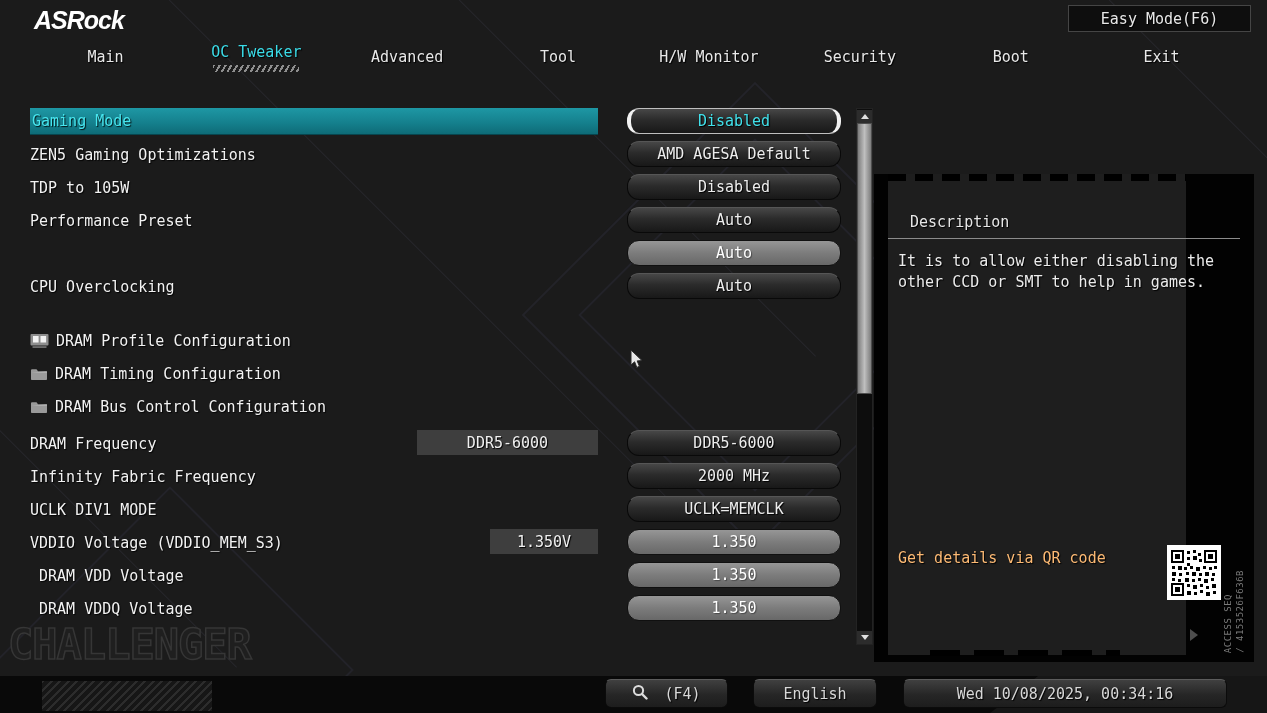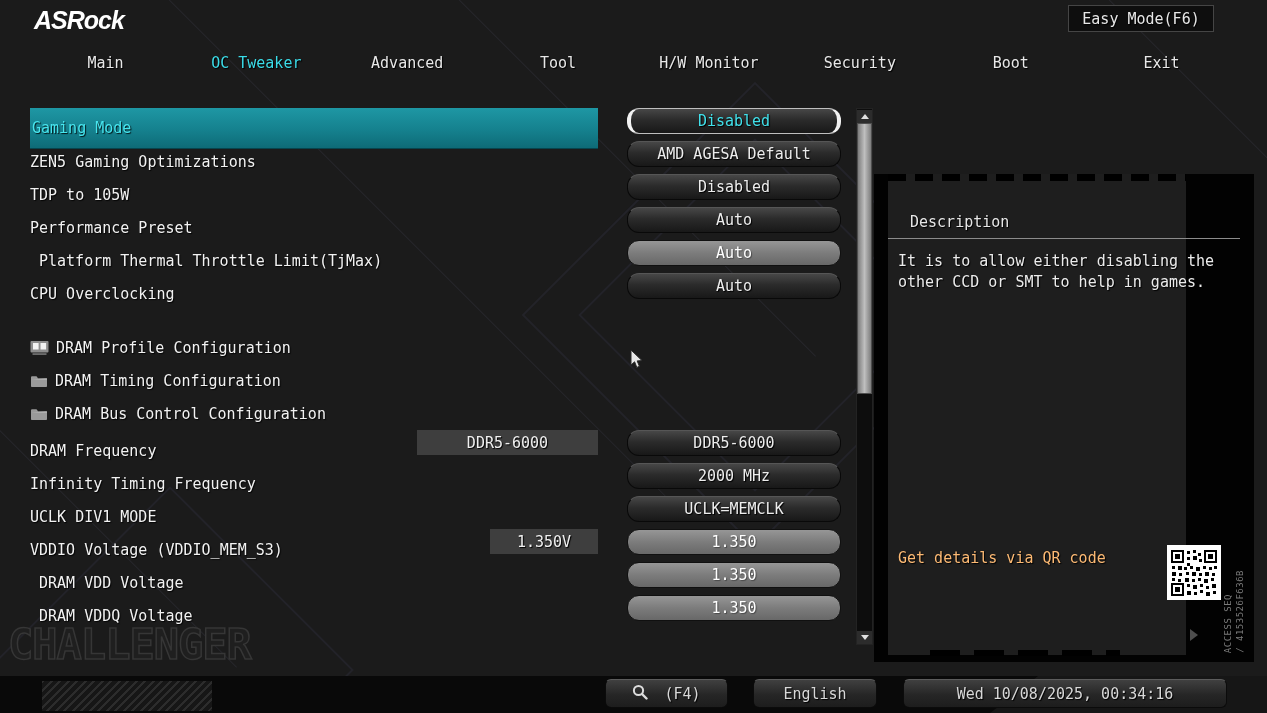--- a/index.html
+++ b/index.html
@@ -8,32 +8,32 @@
     position:relative; width:1267px; height:713px; overflow:hidden;
     background:#1b1b1b; font-family:"DejaVu Sans Mono", monospace;
     color:#eaeaea;
   }
   
   .diag { position:absolute; height:1px; background:#26262b; transform-origin:0 0; transform:rotate(45deg); z-index:0; }
   .dmd  { position:absolute; border:2px solid #232329; transform:rotate(45deg); z-index:0; }
   
   .logo { position:absolute; left:34px; top:6px; font-family:"Liberation Sans", sans-serif;
           font-weight:bold; font-style:italic; font-size:25px; letter-spacing:-1px; color:#fff; z-index:2; }
-  .easy-mode { position:absolute; left:1068px; top:5px; width:146px; height:27px;
+  .easy-mode { position:absolute; left:1068px; top:5px; width:183px; height:27px;
           background:#0e0e0e; border:1px solid #454545; color:#e8e8e8; font-size:15px;
           display:flex; align-items:center; justify-content:center; z-index:2;
           text-shadow:1px 1px 1px #000; }
   .tabs { position:absolute; left:30px; top:38px; width:1207px; height:34px; display:flex; z-index:2; }
-  .tab  { flex:1; display:flex; flex-direction:column; align-items:center; justify-content:flex-start;
-          font-size:15px; color:#e8e8e8; padding-top:4px; text-shadow:1px 1px 1px #000; cursor:default;margin-top:12px; }
+  .tab  { flex:1; display:flex; flex-direction:column; align-items:center; justify-content:center;
+          font-size:15px; color:#e8e8e8; padding-top:4px; text-shadow:1px 1px 1px #000; cursor:default; }
   .tab.active { color:#3bdce8; }
   .tab-underline { width:86px; height:7px; margin-top:4px;
           background:repeating-linear-gradient(120deg,#8e8e8e 0 2px, rgba(0,0,0,0) 2px 5px); }
   
-  .lrow { position:absolute; left:30px; width:568px; height:41px; display:flex; align-items:center; z-index:2; }
+  .lrow { position:absolute; left:30px; width:568px; height:27px; display:flex; align-items:center; z-index:2; }
   .row-label { font-size:15px; color:#f2f2f2; text-shadow:1px 1px 1px rgba(0,0,0,.85); white-space:pre; }
   .lrow.indent .row-label { padding-left:9px; }
   .lrow.selected { background:linear-gradient(180deg,#1e97a4 0%, #15818e 55%, #0e6b77 100%);
           border-bottom:1px solid #07454e; }
   .lrow.selected .row-label { color:#47e5ee; padding-left:2px; }
   .licon { display:inline-flex; margin-right:7px; }
   .inline-value { position:absolute; right:0; top:0; height:25px; background:#3e3e3e;
           display:flex; align-items:center; justify-content:center; font-size:15px; color:#f0f0f0;
           text-shadow:1px 1px 1px #000; }
   
@@ -143,23 +143,20 @@
   </div>
   <div class="lrow" style="top:141px;">
     <span class="row-label">ZEN5 Gaming Optimizations</span>
   </div>
   <div class="lrow" style="top:174px;">
     <span class="row-label">TDP to 105W</span>
   </div>
   <div class="lrow" style="top:207px;">
     <span class="row-label">Performance Preset</span>
   </div>
-  <div class="lrow indent" style="top:240px;">
-    <span class="row-label">Platform Thermal Throttle Limit(TjMax)</span>
-  </div>
   <div class="lrow" style="top:273px;">
     <span class="row-label">CPU Overclocking</span>
   </div>
 
   <div class="lrow" style="top:327px;">
     <span class="licon">
       <svg width="19" height="15" viewBox="0 0 19 15">
           <rect x="0.5" y="1" width="18" height="11.5" rx="1" fill="#8e8e8e"></rect>
           <rect x="3" y="3" width="5.6" height="6.5" fill="#f2f2f2"></rect>
           <rect x="10.5" y="3" width="5.6" height="6.5" fill="#f2f2f2"></rect>
@@ -185,21 +182,21 @@
         </svg>
     </span>
     <span class="row-label">DRAM Bus Control Configuration</span>
   </div>
 
   <div class="lrow" style="top:430px;">
     <span class="row-label">DRAM Frequency</span>
     <span class="inline-value" style="width:181px;">DDR5-6000</span>
   </div>
   <div class="lrow" style="top:463px;">
-    <span class="row-label">Infinity Timing Frequency</span>
+    <span class="row-label">Infinity Fabric Frequency</span>
   </div>
   <div class="lrow" style="top:496px;">
     <span class="row-label">UCLK DIV1 MODE</span>
   </div>
   <div class="lrow" style="top:529px;">
     <span class="row-label">VDDIO Voltage (VDDIO_MEM_S3)</span>
     <span class="inline-value" style="width:108px;">1.350V</span>
   </div>
   <div class="lrow indent" style="top:562px;">
     <span class="row-label">DRAM VDD Voltage</span>

